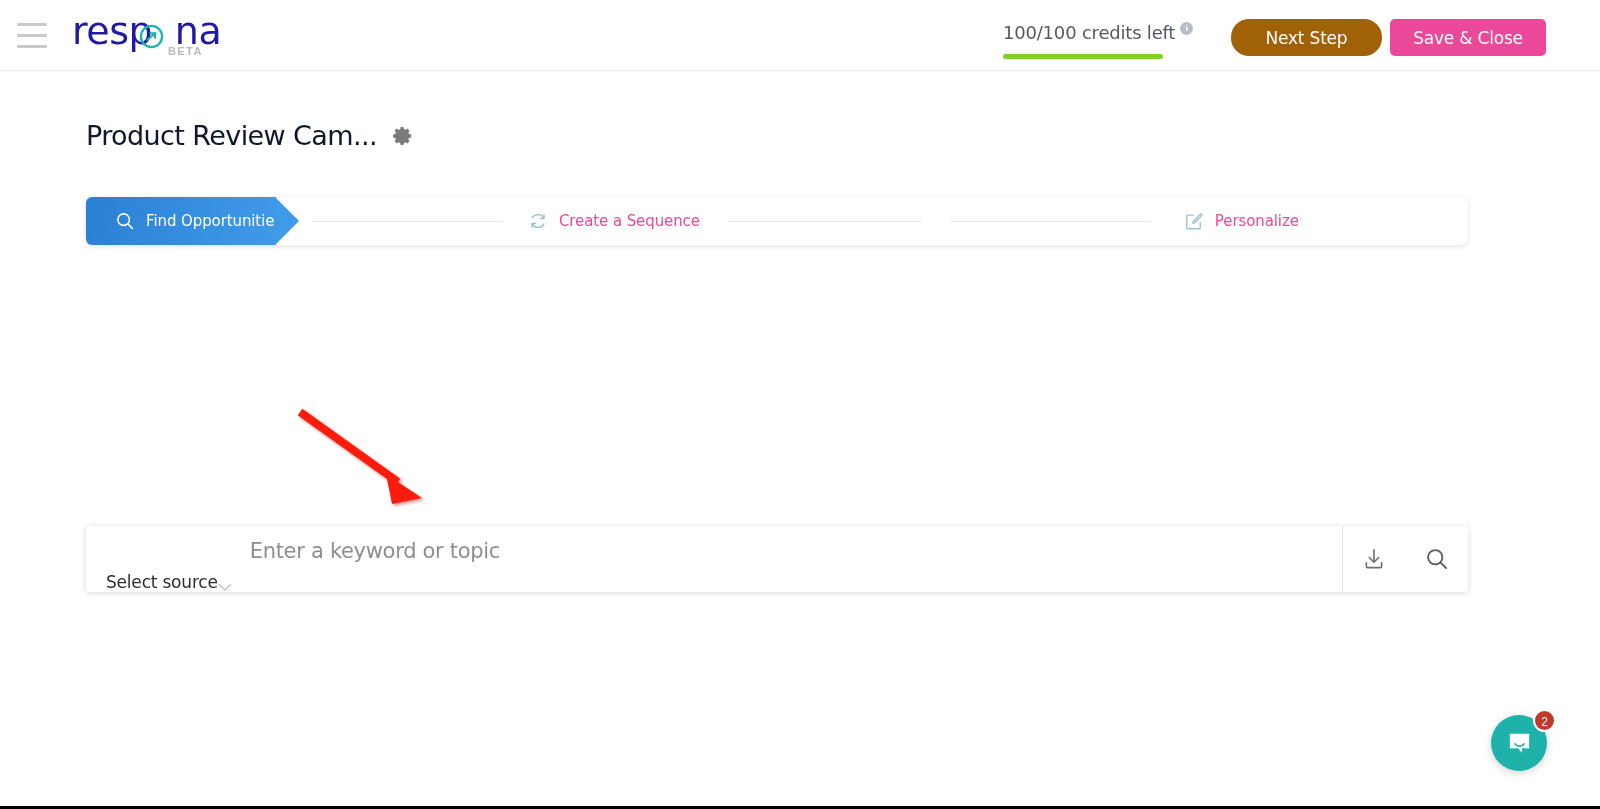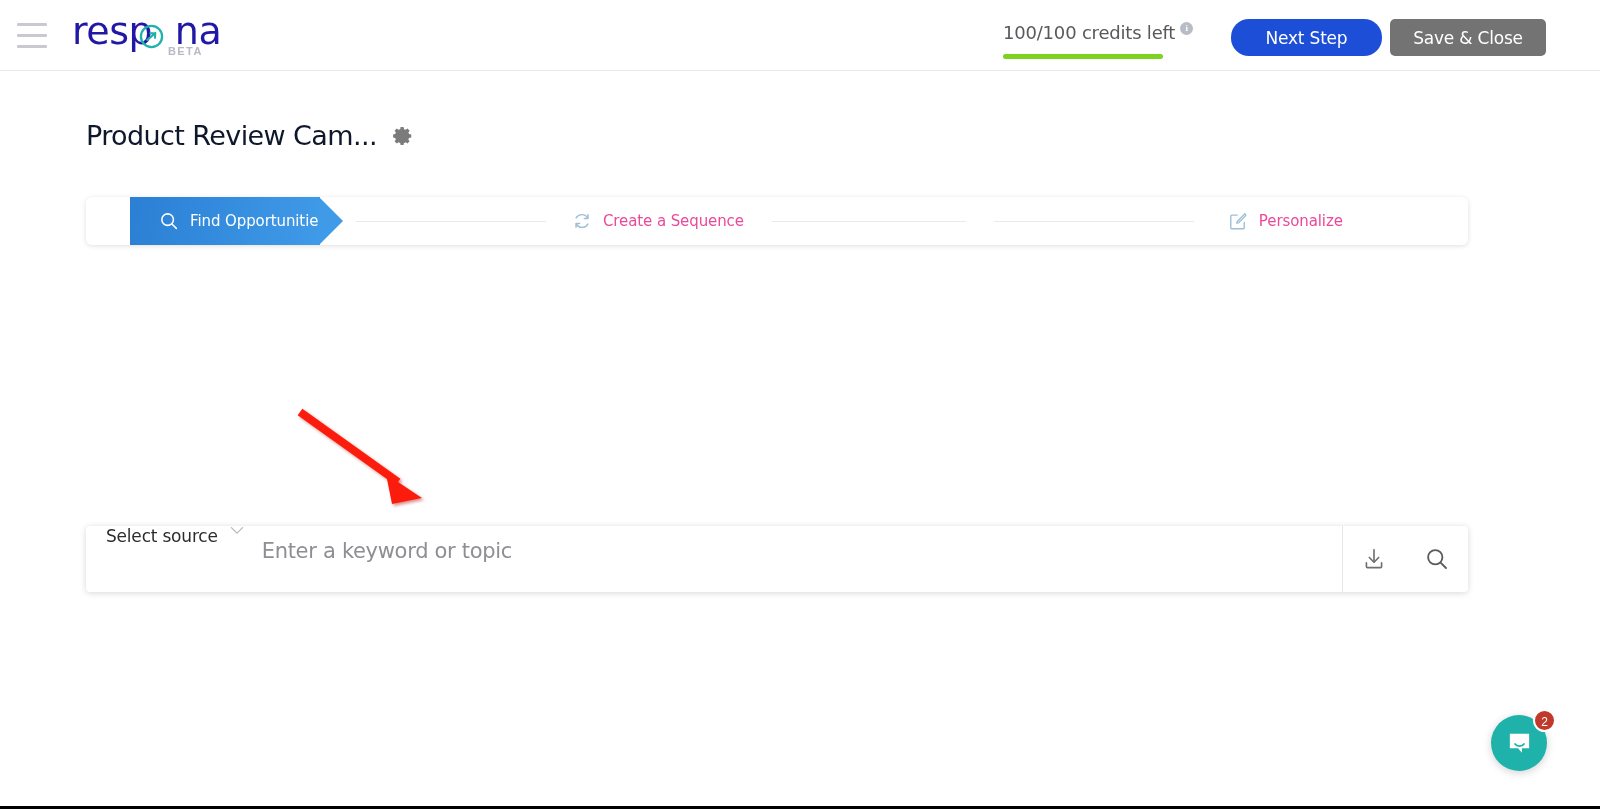--- a/index.html
+++ b/index.html
@@ -86,22 +86,22 @@
   }
 
   .btn {
     position: absolute; top: 19px;
     height: 37px; border: none; border-radius: 5px;
     color: #ffffff; font-size: 17px;
     font-family: "DejaVu Sans", sans-serif;
     letter-spacing: -0.2px;
     cursor: pointer; display: flex; align-items: center; justify-content: center;
   }
-  .btn-next { left: 1231px; width: 151px; background: #1d4ed8; border-radius: 18px; }
-  .btn-save { left: 1390px; width: 156px; background: #737373; }
+  .btn-next { left: 1231px; width: 151px; background: #a16207; border-radius: 18px; }
+  .btn-save { left: 1390px; width: 156px; background: #ec4899; }
 
   
   .title-row {
     position: absolute; left: 86px; top: 120px;
     display: flex; align-items: center; gap: 15px;
   }
   .page-title {
     font-size: 27px; color: #0f172a; font-weight: 400;
     font-family: "DejaVu Sans", sans-serif; letter-spacing: -0.6px;
   }
@@ -113,21 +113,20 @@
     width: 1382px; height: 48px;
     background: #ffffff; border-radius: 6px;
     box-shadow: 0 1px 5px rgba(0,0,0,0.13);
     display: flex; align-items: center;
     overflow: hidden;
   }
   .step {
     display: flex; align-items: center; gap: 10px;
     height: 48px; flex: none; position: relative;
     cursor: pointer;
-    margin-left: 44px;
   }
   .step-active {
     width: 190px; padding-left: 28px;
     background: linear-gradient(100deg, #2b7fd4 0%, #3f9ae8 100%);
     color: #ffffff;
   }
   .step-active::after {
     content: ""; position: absolute; right: -23px; top: 0;
     width: 0; height: 0;
     border-top: 24px solid transparent;
@@ -153,21 +152,21 @@
 
   
   .searchbar {
     position: absolute; left: 86px; top: 526px;
     width: 1382px; height: 66px;
     background: #ffffff; border-radius: 4px;
     box-shadow: 0 1px 6px rgba(0,0,0,0.16);
     display: flex; align-items: stretch;
   }
   .source-select {
-    display: flex; align-items: flex-start; gap: 12px;
+    display: flex; align-items: flex-end; 
     padding-left: 20px; padding-right: 18px;
     cursor: pointer; user-select: none;
   }
   .source-label {
     font-size: 17px; color: #2c2c2e;
     font-family: "DejaVu Sans", sans-serif; letter-spacing: -0.2px;
     white-space: nowrap;
   }
   .chevron-down { width: 14px; height: 9px; display:block; }
   .keyword-input {

